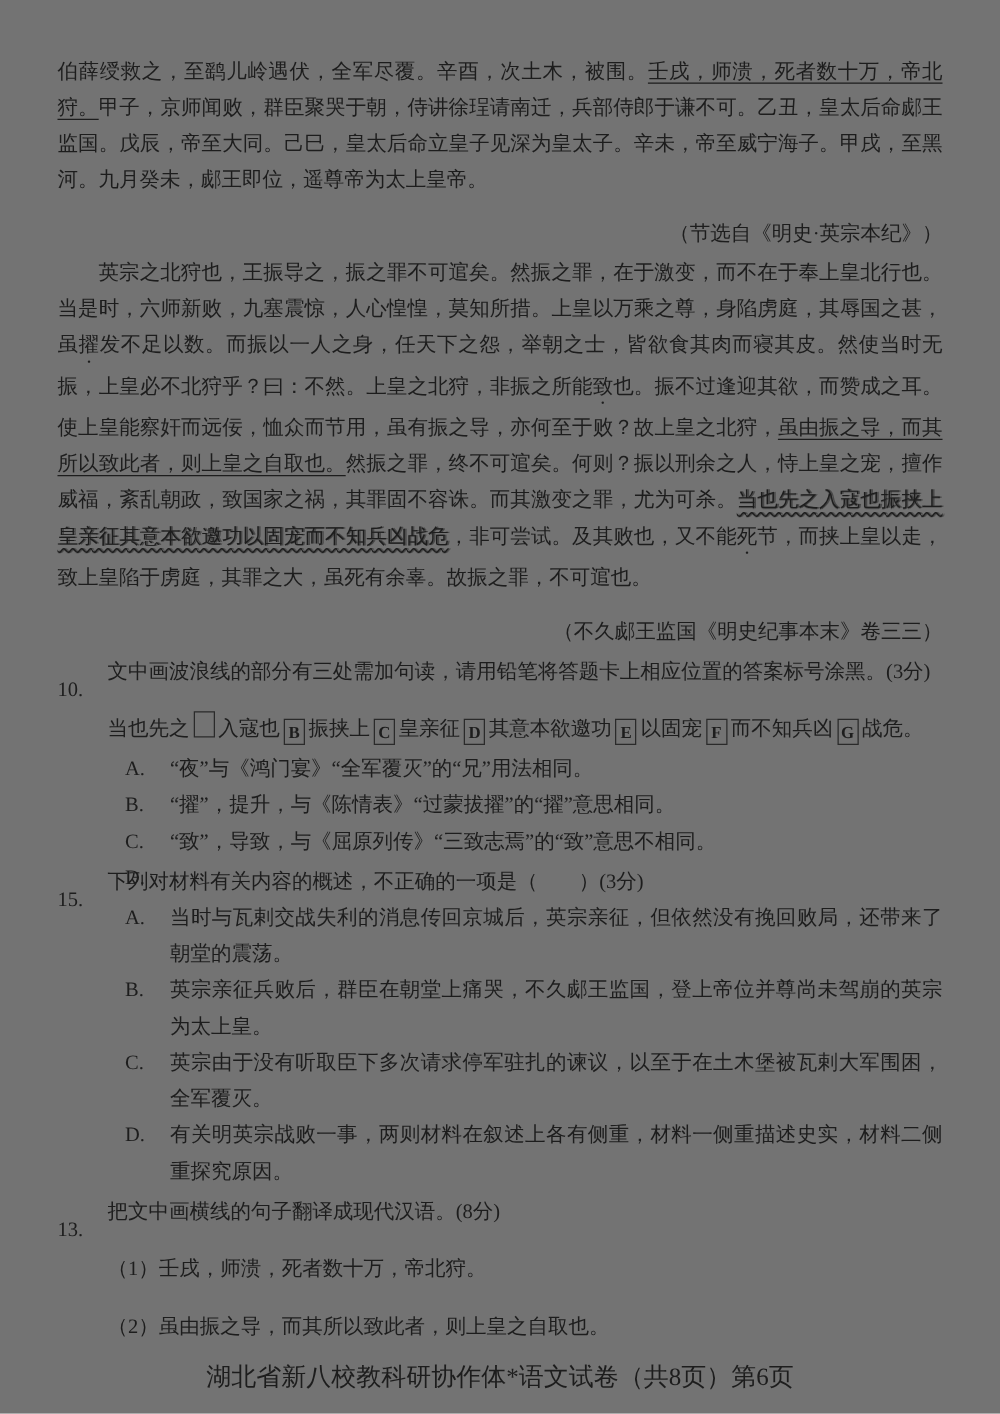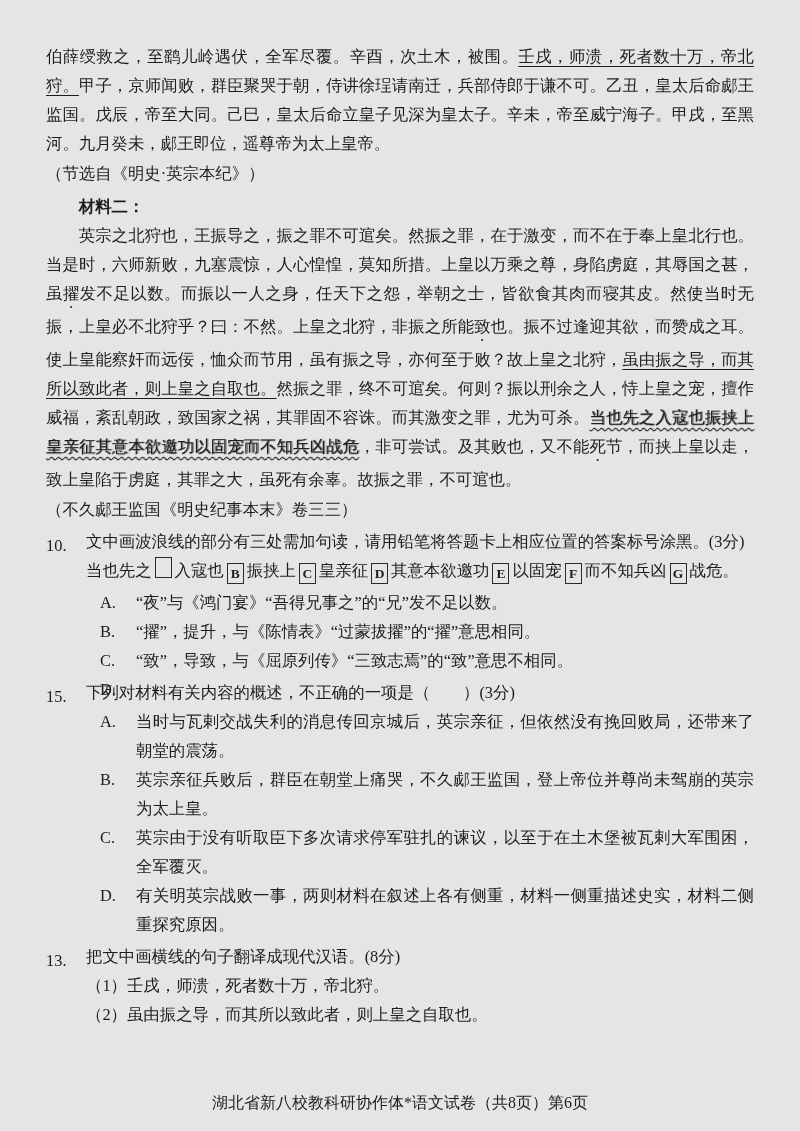--- a/index.html
+++ b/index.html
@@ -1,32 +1,32 @@
 <!DOCTYPE html>
 <html><head>
 <meta charset="utf-8">
 <style>
   html, body { margin: 0; padding: 0; background: #ffffff; }
   .page {
     width: 800px;
     height: 1131px;
     box-sizing: border-box;
     padding: 42px 46px 0 46px;
-    background: #e5e5e5;
+    background: #737373;
     position: relative;
     font-family: "Liberation Serif", serif;
     font-size: 16.4px;
     line-height: 29px;
     color: #1d1d1d;
     text-align: justify;
     overflow: hidden;
   }
   p { margin: 0; }
   .indent2 { text-indent: 2em; }
-  .citation { text-align: left; margin-top: 1px; margin-bottom: 2px; }
+  .citation { text-align: right; margin-top: 14px; margin-bottom: 2px; }
   .m2-head { font-weight: bold; text-indent: 2em; margin-top: 4px; }
   .ul {
     text-decoration: underline;
     text-underline-offset: 4px;
     text-decoration-thickness: 1.2px;
   }
   .wavy {
     text-decoration: underline;
     text-decoration-style: wavy;
     text-underline-offset: 4px;
@@ -34,64 +34,63 @@
     text-shadow: 1.3px 0 0 rgba(29,29,29,0.5), 0 0.6px 0 rgba(29,29,29,0.25);
   }
   .dotted {
     -webkit-text-emphasis: filled dot;
     -webkit-text-emphasis-position: under;
     text-emphasis: filled dot;
     text-emphasis-position: under right;
   }
   .q { margin-top: 3px; }
   .q-stem { position: relative; padding-left: 40px; }
-  .q-num { position: absolute; left: 0; top: 4px; }
-  .q-sub { padding-left: 40px; }
+  .q-num { position: absolute; left: 0; top: 15px; }
+  .q-sub { padding-left: 40px; margin-top: 17px; }
   .option { position: relative; padding-left: 90px; }
   .option-label { position: absolute; left: 54px; }
   .sbox {
     display: inline-block;
     width: 15px;
     height: 19px;
     line-height: 19px;
     border: 1.5px solid #2a2a2a;
     text-align: center;
     font-weight: bold;
     font-size: 13.5px;
     margin: 0 3px;
     vertical-align: -2px;
     text-indent: 0;
   }
   .footer {
     position: absolute;
     left: 0; right: 0; bottom: 14px;
     text-align: center;
-    font-size: 16px;
+    font-size: 20px;
     color: #1d1d1d;
   }
 </style>
 </head>
 <body>
 
 <div class="page">
 
   <p><span>伯薛绶救之，至鹞儿岭遇伏，全军尽覆。辛酉，次土木，被围。</span><span class="ul">壬戌，师溃，死者数十万，帝北狩。</span><span>甲子，京师闻败，群臣聚哭于朝，侍讲徐珵请南迁，兵部侍郎于谦不可。乙丑，皇太后命郕王监国。戊辰，帝至大同。己巳，皇太后命立皇子见深为皇太子。辛未，帝至威宁海子。甲戌，至黑河。九月癸未，郕王即位，遥尊帝为太上皇帝。</span></p>
   <p class="citation">（节选自《明史·英宗本纪》）</p>
 
-  <p class="m2-head">材料二：</p>
   <p class="indent2"><span>英宗之北狩也，王振导之，振之罪不可逭矣。然振之罪，在于激变，而不在于奉上皇北行也。当是时，六师新败，九塞震惊，人心惶惶，莫知所措。上皇以万乘之尊，身陷虏庭，其辱国之甚，虽</span><span class="dotted">擢</span><span>发不足以数。而振以一人之身，任天下之怨，举朝之士，皆欲食其肉而寝其皮。然使当时无振，上皇必不北狩乎？曰：不然。上皇之北狩，非振之所能</span><span class="dotted">致</span><span>也。振不过逢迎其欲，而赞成之耳。使上皇能察奸而远佞，恤众而节用，虽有振之导，亦何至于败？故上皇之北狩，</span><span class="ul">虽由振之导，而其所以致此者，则上皇之自取也。</span><span>然振之罪，终不可逭矣。何则？振以刑余之人，恃上皇之宠，擅作威福，紊乱朝政，致国家之祸，其罪固不容诛。而其激变之罪，尤为可杀。</span><span class="wavy">当也先之入寇也振挟上皇亲征其意本欲邀功以固宠而不知兵凶战危</span><span>，非可尝试。及其败也，又不能</span><span class="dotted">死</span><span>节，而挟上皇以走，致上皇陷于虏庭，其罪之大，虽死有余辜。故振之罪，不可逭也。</span></p>
   <p class="citation">（不久郕王监国《明史纪事本末》卷三三）</p>
 
   <div class="q">
     <p class="q-stem"><span class="q-num">10.</span><span>文中画波浪线的部分有三处需加句读，请用铅笔将答题卡上相应位置的答案标号涂黑。(3分)</span></p>
     <p class="q-sub"><span>当也先之</span><span class="sbox"></span><span>入寇也</span><span class="sbox">B</span><span>振挟上</span><span class="sbox">C</span><span>皇亲征</span><span class="sbox">D</span><span>其意本欲邀功</span><span class="sbox">E</span><span>以固宠</span><span class="sbox">F</span><span>而不知兵凶</span><span class="sbox">G</span><span>战危。</span></p>
   </div>
 
   <div class="q">
-    <p class="option"><span class="option-label">A.</span><span>“夜”与《鸿门宴》“吾得兄事之”的“兄”发不足以数。</span></p>
+    <p class="option"><span class="option-label">A.</span><span>“夜”与《鸿门宴》“全军覆灭”的“兄”用法相同。</span></p>
     <p class="option"><span class="option-label">B.</span><span>“擢”，提升，与《陈情表》“过蒙拔擢”的“擢”意思相同。</span></p>
     <p class="option"><span class="option-label">C.</span><span>“致”，导致，与《屈原列传》“三致志焉”的“致”意思不相同。</span></p>
     <p class="option"><span class="option-label">D.</span></p>
   </div>
 
   <div class="q">
     <p class="q-stem"><span class="q-num">15.</span><span>下列对材料有关内容的概述，不正确的一项是（　　）(3分)</span></p>
     <p class="option"><span class="option-label">A.</span><span>当时与瓦剌交战失利的消息传回京城后，英宗亲征，但依然没有挽回败局，还带来了朝堂的震荡。</span></p>
     <p class="option"><span class="option-label">B.</span><span>英宗亲征兵败后，群臣在朝堂上痛哭，不久郕王监国，登上帝位并尊尚未驾崩的英宗为太上皇。</span></p>
     <p class="option"><span class="option-label">C.</span><span>英宗由于没有听取臣下多次请求停军驻扎的谏议，以至于在土木堡被瓦剌大军围困，全军覆灭。</span></p>

